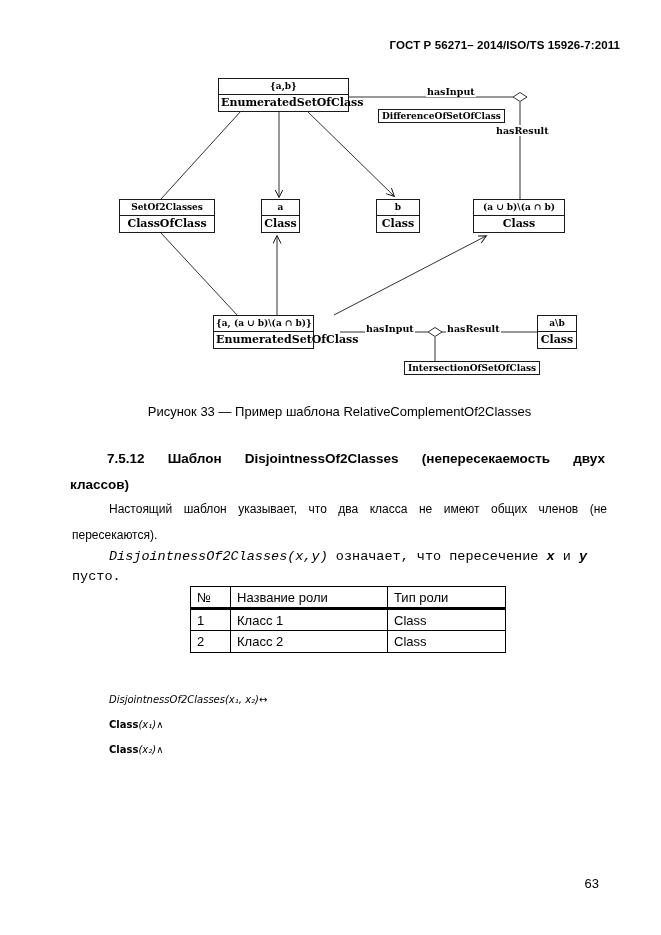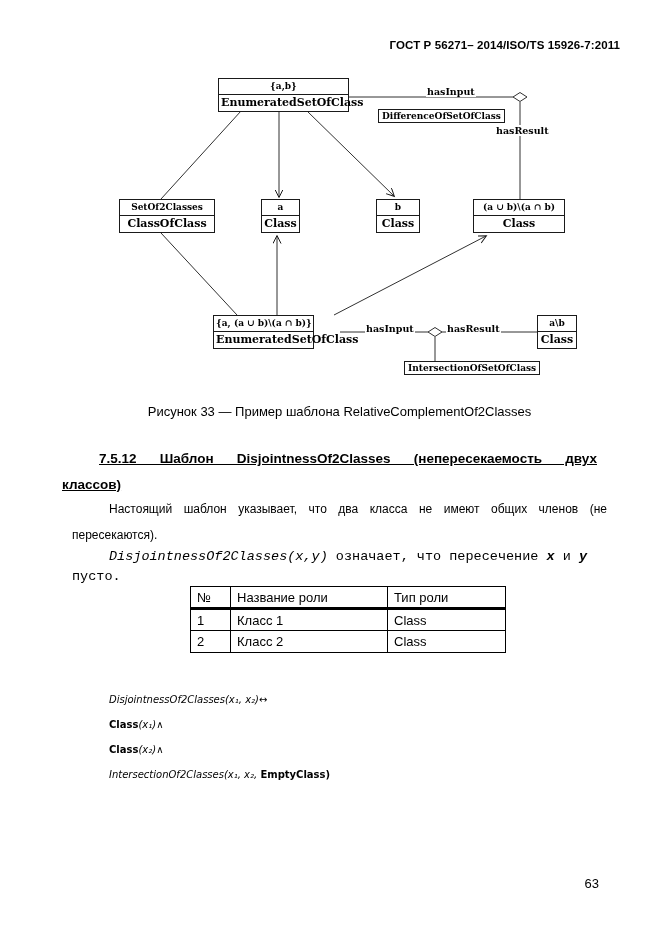--- a/index.html
+++ b/index.html
@@ -34,22 +34,22 @@
     line-height:12px; padding:0 3px; white-space:nowrap;
   }
   .flabel {
     position:absolute; font-family:"DejaVu Serif", serif; font-weight:bold;
     font-size:9.5px; line-height:11px; background:#fff; padding:0 1px; white-space:nowrap;
   }
   .caption { position:absolute; top:404px; left:0; width:661px; text-align:center; font-size:13px; }
 
   
   .heading {
-    position:absolute; left:53px; width:535px; top:446px;
-    font-size:13.5px; font-weight:bold; line-height:26px;text-decoration:underline;
+    position:absolute; left:61px; width:535px; top:446px;
+    font-size:13.5px; font-weight:bold; line-height:26px;
   }
   .jline { text-align:justify; text-align-last:justify; }
   .indent { text-indent:37px; }
   .para {
     position:absolute; left:63px; width:535px; top:496px;
     font-size:12px; line-height:26px;
   }
   .defline {
     position:absolute; left:63px; width:535px; top:547px;
     font-size:13.5px; line-height:20px; text-indent:37px;font-family:Liberation Mono, monospace;
@@ -179,18 +179,17 @@
         <td>Класс 2</td>
         <td class="b">Class</td>
       </tr>
     </tbody>
   </table>
 
   <div class="formulas">
     <div class="fline"><span class="i">DisjointnessOf2Classes(x₁, x₂)↔</span></div>
     <div class="fline"><span class="b">Class</span><span class="i">(x₁)</span><span>∧</span></div>
     <div class="fline"><span class="b">Class</span><span class="i">(x₂)</span><span>∧</span></div>
-    <div class="fline"><span class="i">IntersectionOf2Classes(x₁, x₂, </span><span class="b">EmptyClass)</span></div>
   </div>
 
   <div class="page-number">63</div>
 
 </div>
 
 </body></html>

